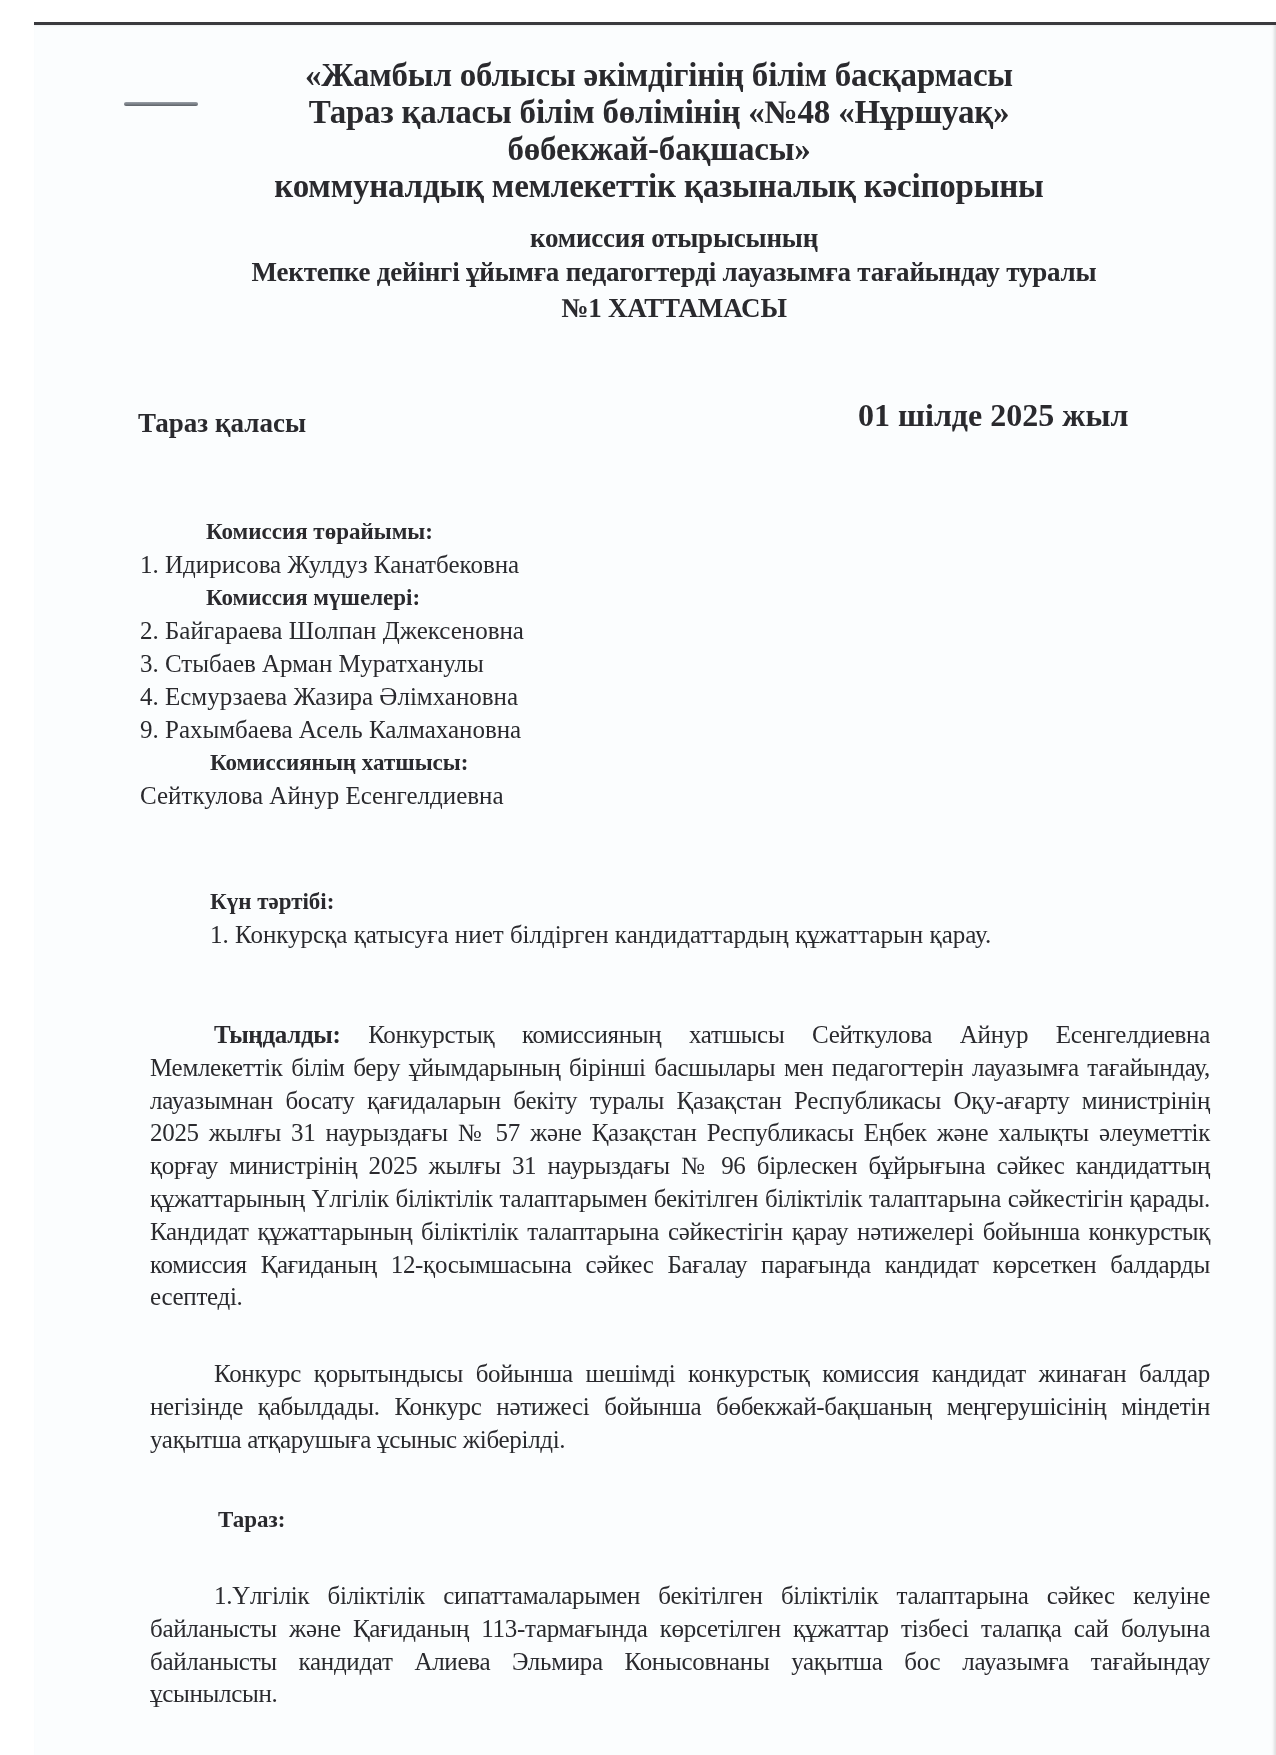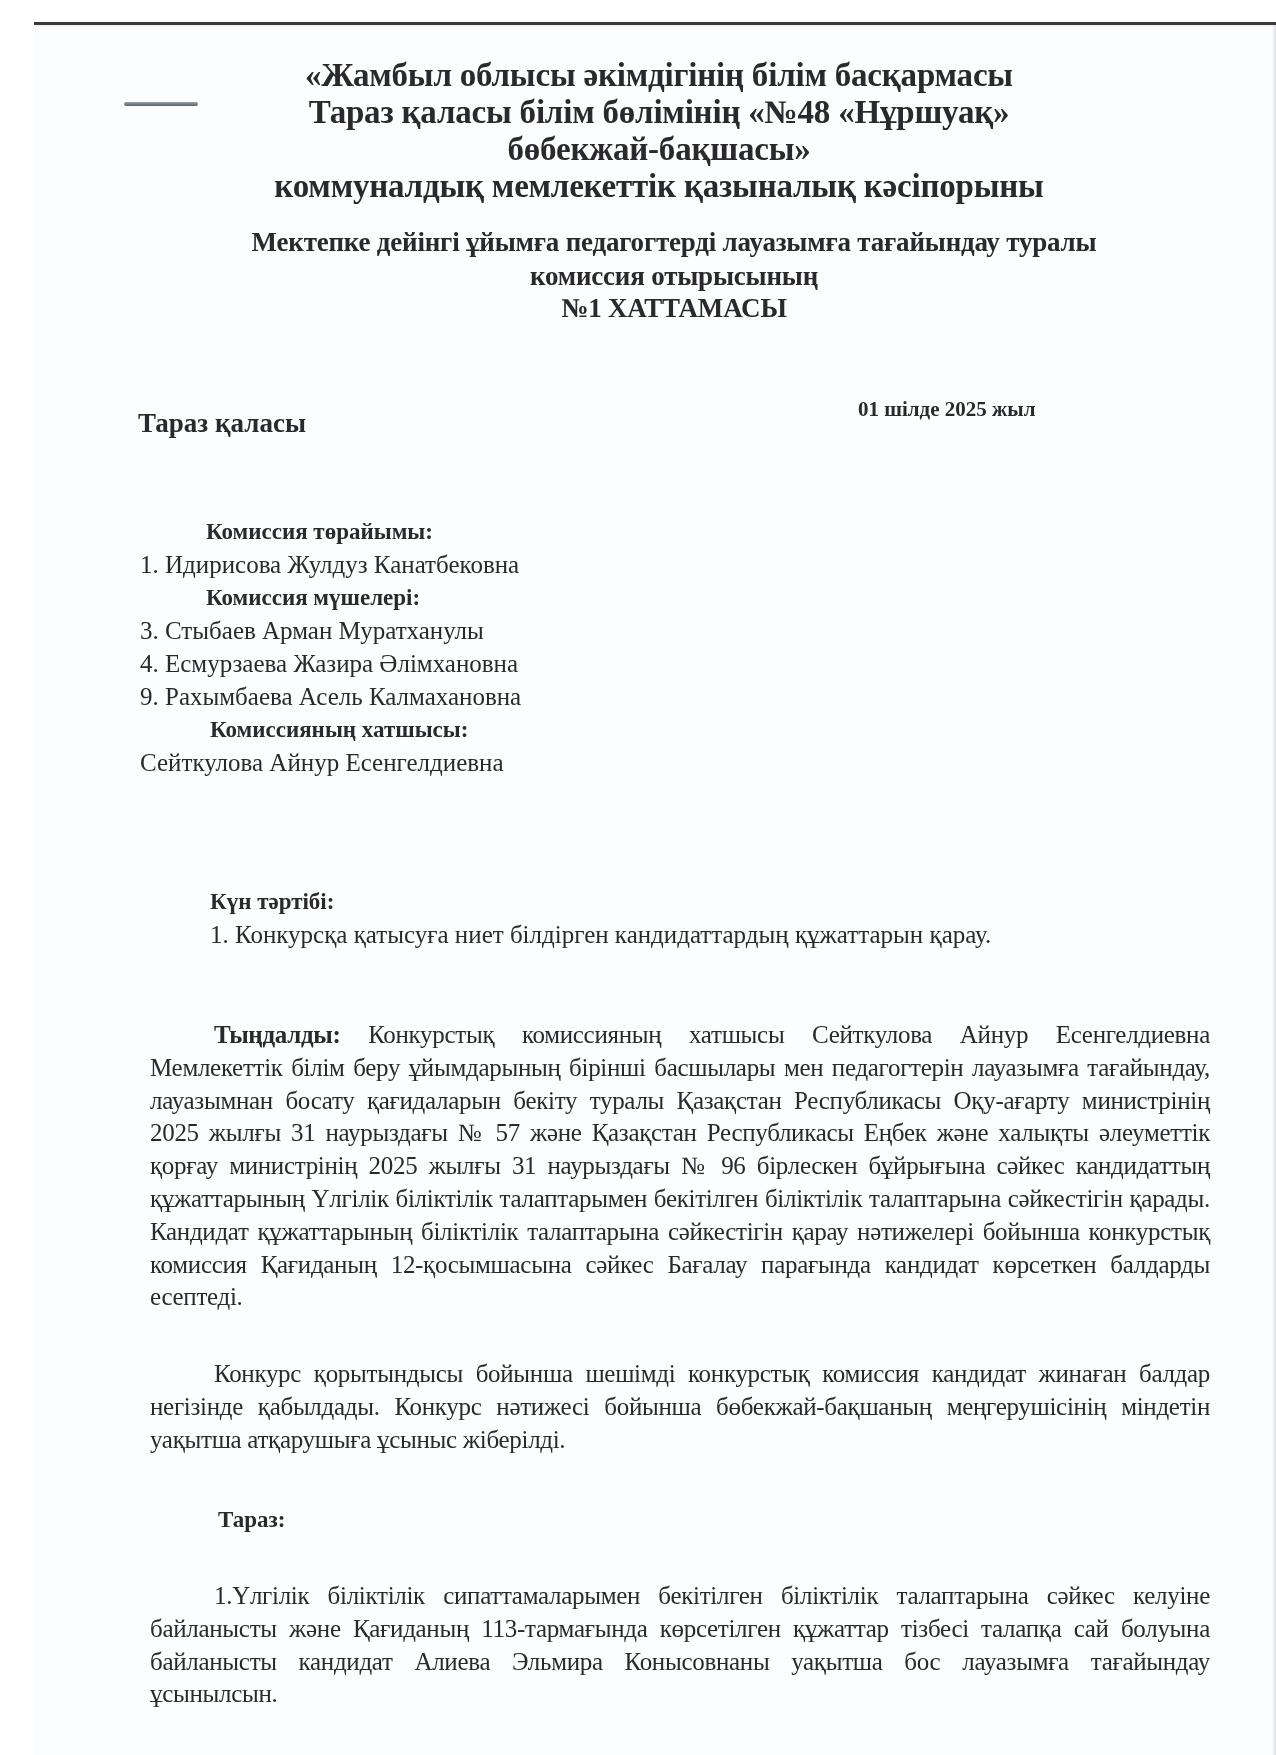--- a/index.html
+++ b/index.html
@@ -36,32 +36,33 @@
 <div class="page">
   <div class="staple"></div>
 
   <div class="abs center hdr" style="left:200px; top:32px; width:850px;">
     <div>«Жамбыл облысы әкімдігінің білім басқармасы</div>
     <div>Тараз қаласы білім бөлімінің «№48 «Нұршуақ» бөбекжай-бақшасы»</div>
     <div>коммуналдық мемлекеттік қазыналық кәсіпорыны</div>
   </div>
 
   <div class="abs center title" style="left:140px; top:198px; width:1000px;">
+    <div style="line-height:30px;">комиссия отырысының</div>
     <div>Мектепке дейінгі ұйымға педагогтерді лауазымға тағайындау туралы</div>
-    <div style="line-height:30px;">комиссия отырысының</div>
     <div style="line-height:34px;">№1 ХАТТАМАСЫ</div>
   </div>
 
   <div class="abs bold" style="left:104px; top:383px; font-size:27px;">Тараз қаласы</div>
-  <div class="abs bold" style="left:824px; top:372px; font-size:21px;text-align:right;">01 шілде 2025 жыл</div>
+  <div class="abs bold" style="left:824px; top:372px; font-size:32px;text-align:right;">01 шілде 2025 жыл</div>
 
   <div class="abs" style="left:106px; top:490px; width:600px;">
     <div class="section-head" style="padding-left:66px;">Комиссия төрайымы:</div>
     <div class="list-line">1. Идирисова Жулдуз Канатбековна</div>
     <div class="section-head" style="padding-left:66px;">Комиссия мүшелері:</div>
+    <div class="list-line">2. Байгараева Шолпан Джексеновна</div>
     <div class="list-line">3. Стыбаев Арман Муратханулы</div>
     <div class="list-line">4. Есмурзаева Жазира Әлімхановна</div>
     <div class="list-line">9. Рахымбаева Асель Калмахановна</div>
     <div class="section-head" style="padding-left:70px;">Комиссияның хатшысы:</div>
     <div class="list-line">Сейткулова Айнур Есенгелдиевна</div>
   </div>
 
   <div class="abs" style="left:176px; top:860px; width:1000px;">
     <div class="section-head">Күн тәртібі:</div>
     <div class="list-line">1. Конкурсқа қатысуға ниет білдірген кандидаттардың құжаттарын қарау.</div>

